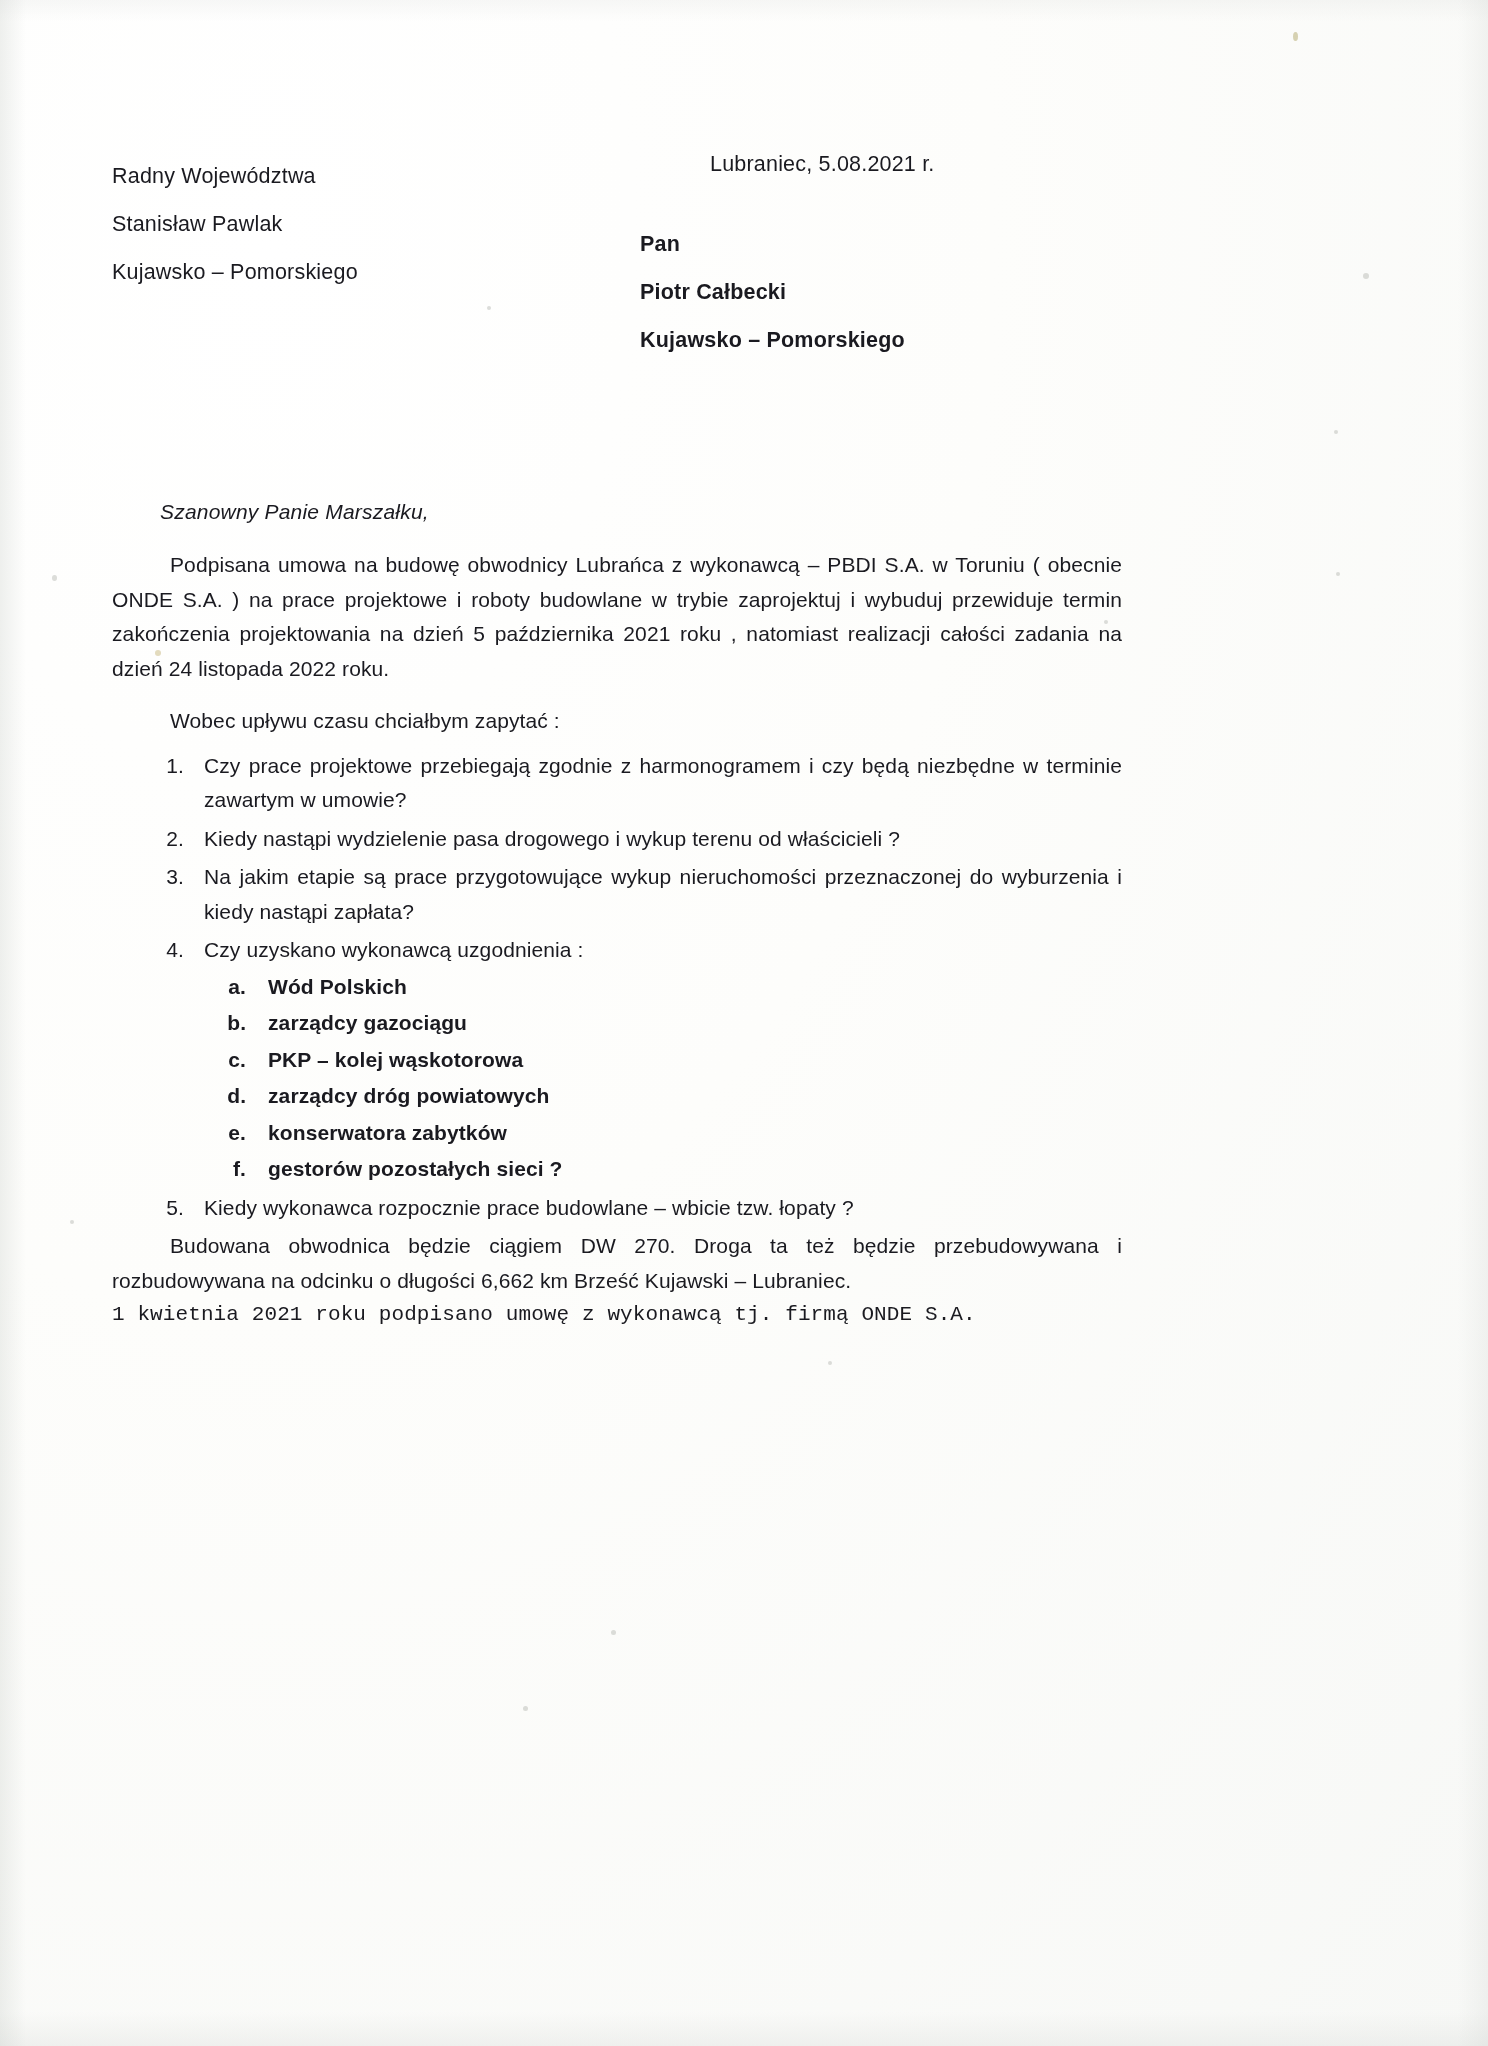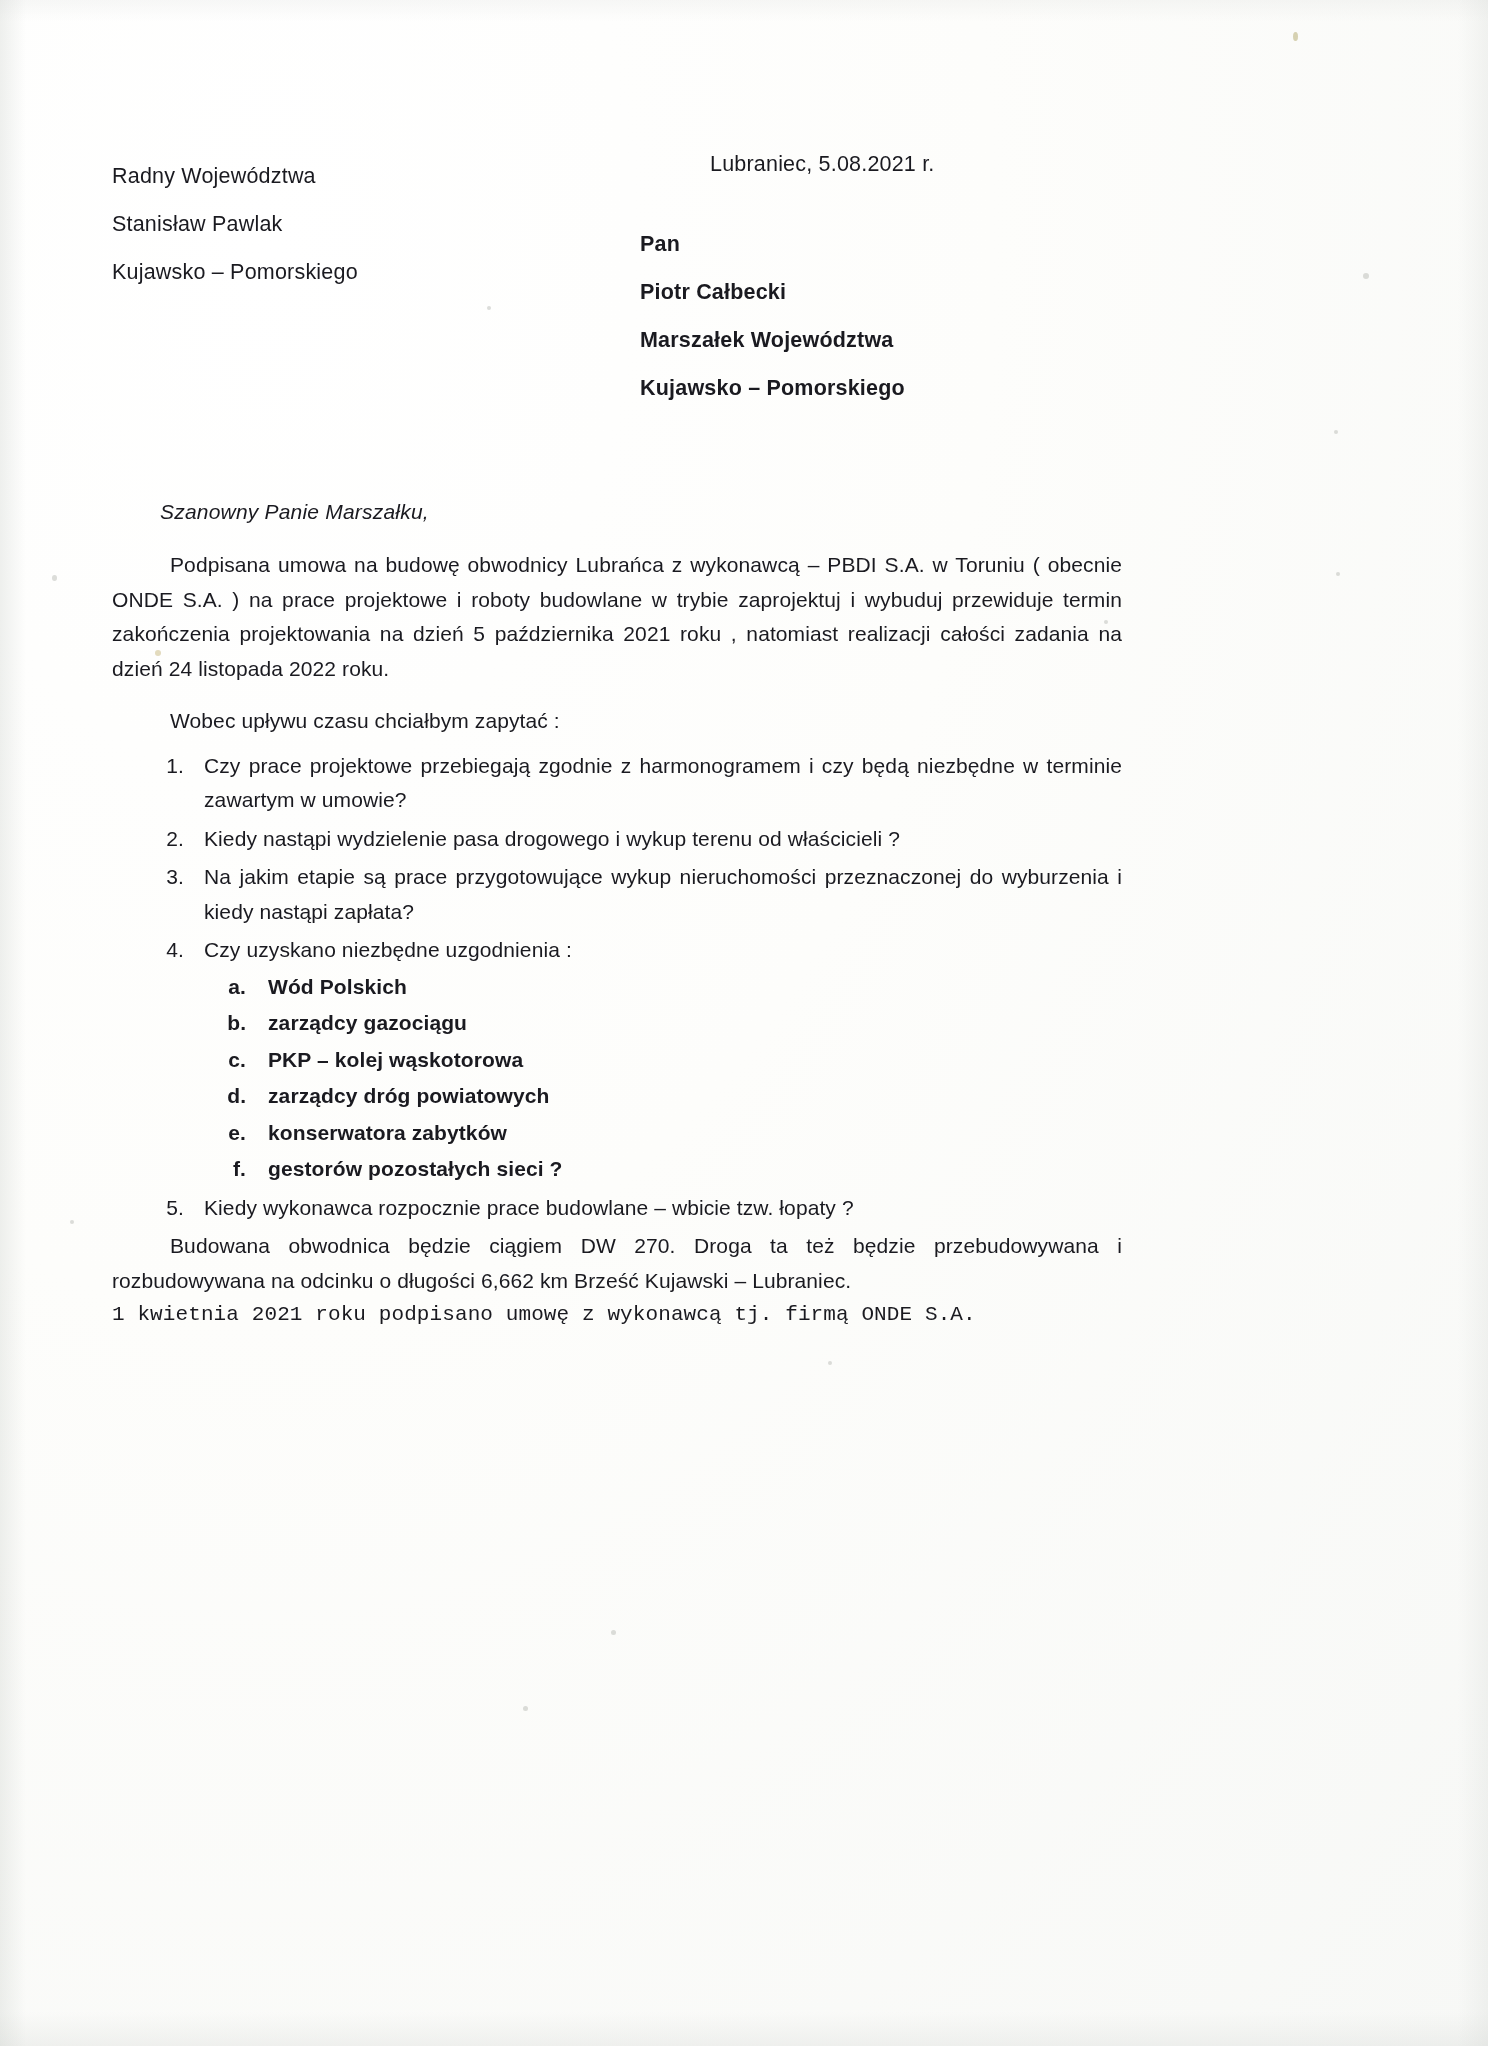--- a/index.html
+++ b/index.html
@@ -159,38 +159,37 @@
       <div>Radny Województwa</div>
       <div>Stanisław Pawlak</div>
       <div>Kujawsko – Pomorskiego</div>
     </div>
 
     <div class="date-line">Lubraniec, 5.08.2021 r.</div>
 
     <div class="addressee">
       <div>Pan</div>
       <div>Piotr Całbecki</div>
-      <div>Marszałek Województwa</div>
       <div>Kujawsko – Pomorskiego</div>
     </div>
 
     <div class="salutation">Szanowny Panie Marszałku,</div>
 
     <div class="body-text">
 
       <p class="just indent">Podpisana umowa na budowę obwodnicy Lubrańca z wykonawcą – PBDI S.A. w Toruniu ( obecnie ONDE S.A. ) na prace projektowe i roboty budowlane w trybie zaprojektuj i wybuduj przewiduje termin zakończenia projektowania na dzień 5 października 2021 roku , natomiast realizacji całości zadania na dzień 24 listopada 2022 roku.</p>
 
       <p class="just indent tight">Wobec upływu czasu chciałbym zapytać :</p>
 
       <ol class="numlist">
         <li>Czy prace projektowe przebiegają zgodnie z harmonogramem i czy będą niezbędne w terminie zawartym w umowie?</li>
         <li>Kiedy nastąpi wydzielenie pasa drogowego i wykup terenu od właścicieli ?</li>
         <li>Na jakim etapie są prace przygotowujące wykup nieruchomości przeznaczonej do wyburzenia i kiedy nastąpi zapłata?</li>
         <li>
-          <span>Czy uzyskano niezbędne uzgodnienia :</span>
+          <span>Czy uzyskano wykonawcą uzgodnienia :</span>
           <ol class="alphalist">
             <li>Wód Polskich</li>
             <li>zarządcy gazociągu</li>
             <li>PKP – kolej wąskotorowa</li>
             <li>zarządcy dróg powiatowych</li>
             <li>konserwatora zabytków</li>
             <li>gestorów pozostałych sieci ?</li>
           </ol>
         </li>
         <li>Kiedy wykonawca rozpocznie prace budowlane – wbicie tzw. łopaty ?</li>

